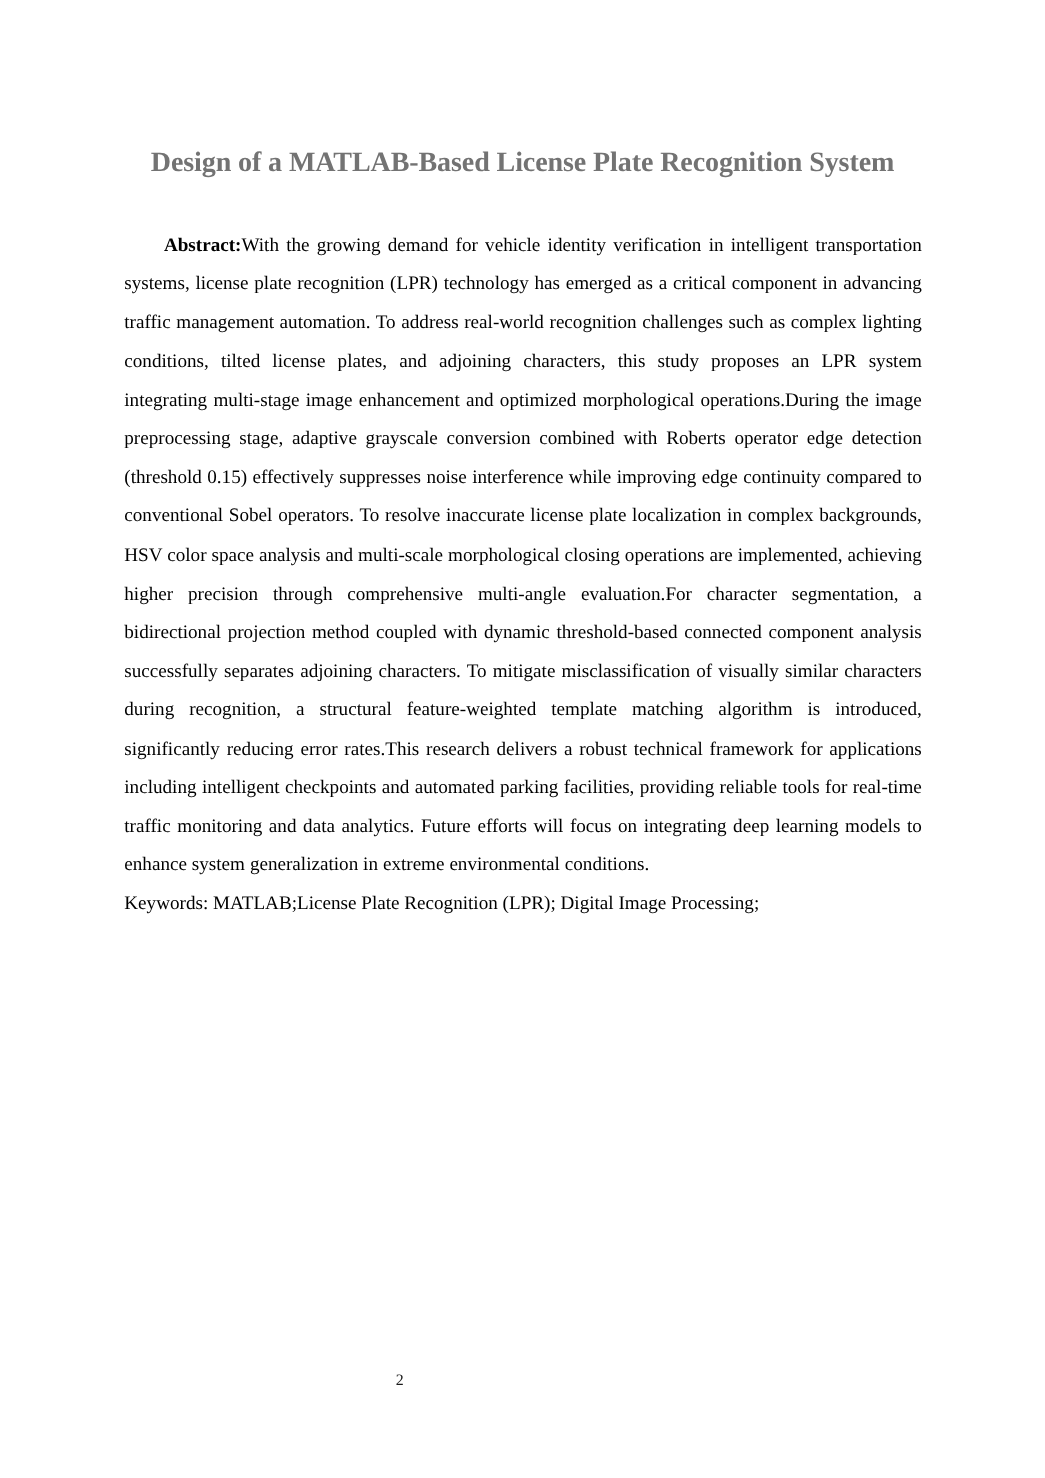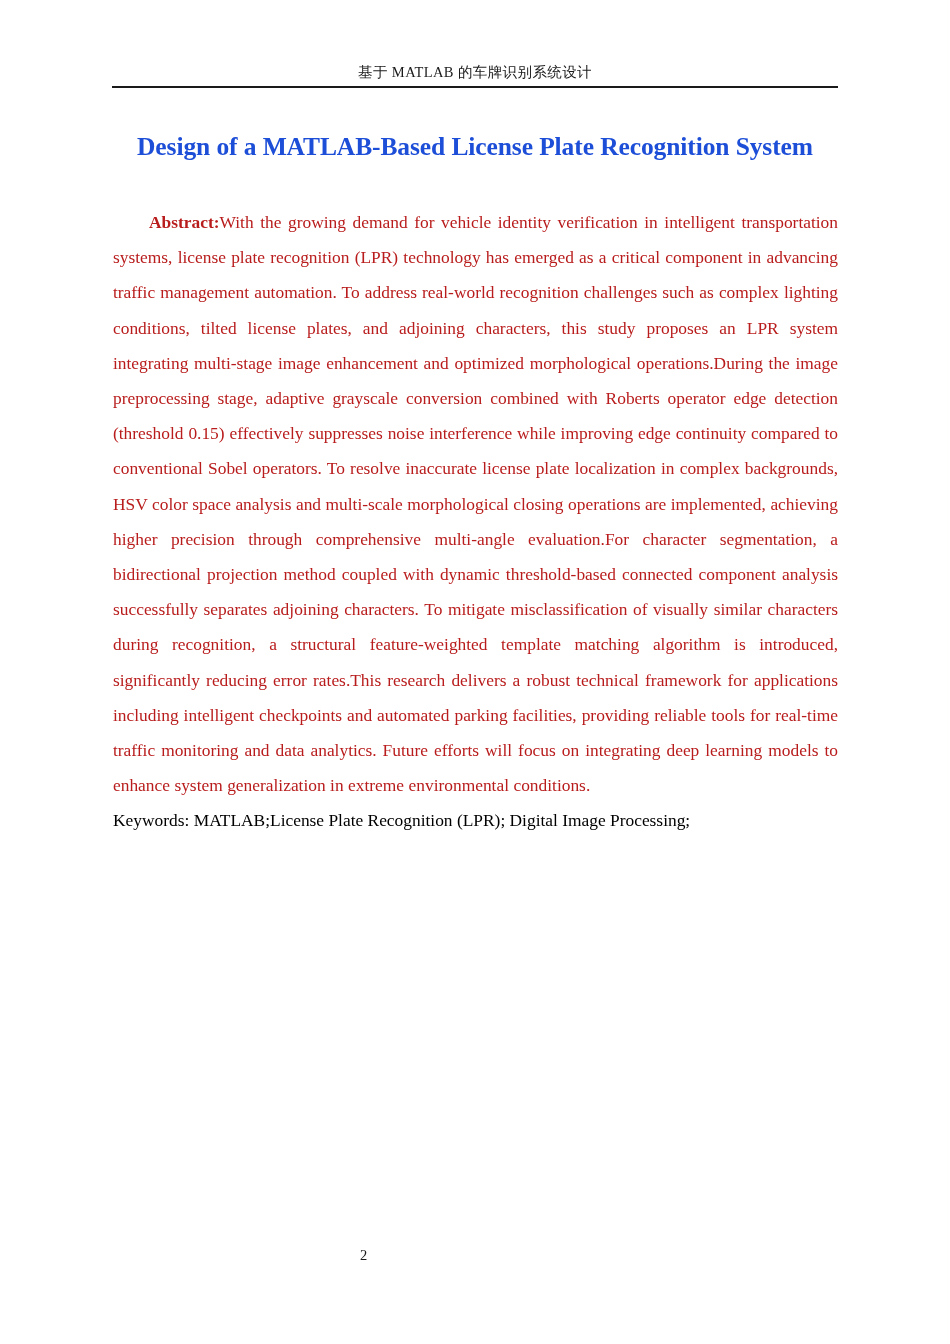--- a/index.html
+++ b/index.html
@@ -51,40 +51,40 @@
   .doc-title {
     position: absolute;
     left: 112px;
     top: 112px;
     width: 726px;
     text-align: center;
     font-size: 25.5px;
     font-weight: bold;
     line-height: 36px;
     letter-spacing: -0.1px;
-    color: #1d4ed8;
+    color: #737373;
   }
 
   
   .body-col {
     position: absolute;
     left: 113px;
     top: 205px;
     width: 725px;
   }
 
   .abstract-para {
     margin: 0;
     text-align: justify;
     text-align-last: left;
     text-justify: inter-word;
     font-size: 17.4px;
     line-height: 35.2px;
     text-indent: 36px;
-    color: #b91c1c;
+    color: #000000;
     word-spacing: 0.1px;
   }
   .abstract-para .lead {
     font-weight: bold;
   }
 
   .keywords-line {
     margin: 0;
     padding-top: 0px;
     font-size: 17.4px;
@@ -106,24 +106,20 @@
     font-size: 14.5px;
     line-height: 20px;
     color: #1a1a1a;
   }
 </style>
 </head>
 <body>
 
 <div class="page">
 
-  <div class="header-zone">
-    <div class="header-text">基于 MATLAB 的车牌识别系统设计</div>
-    <div class="header-rule"></div>
-  </div>
 
   <h1 class="doc-title">Design of a MATLAB-Based License Plate Recognition System</h1>
 
   <div class="body-col">
 
     <p class="abstract-para"><span class="lead">Abstract:</span><span>With the growing demand for vehicle identity verification in intelligent transportation systems, license plate recognition (LPR) technology has emerged as a critical component in advancing traffic management automation. To address real-world recognition challenges such as complex lighting conditions, tilted license plates, and adjoining characters, this study proposes an LPR system integrating multi-stage image enhancement and optimized morphological operations.During the image preprocessing stage, adaptive grayscale conversion combined with Roberts operator edge detection (threshold 0.15) effectively suppresses noise interference while improving edge continuity compared to conventional Sobel operators. To resolve inaccurate license plate localization in complex backgrounds, HSV color space analysis and multi-scale morphological closing operations are implemented, achieving higher precision through comprehensive multi-angle evaluation.For character segmentation, a bidirectional projection method coupled with dynamic threshold-based connected component analysis successfully separates adjoining characters. To mitigate misclassification of visually similar characters during recognition, a structural feature-weighted template matching algorithm is introduced, significantly reducing error rates.This research delivers a robust technical framework for applications including intelligent checkpoints and automated parking facilities, providing reliable tools for real-time traffic monitoring and data analytics. Future efforts will focus on integrating deep learning models to enhance system generalization in extreme environmental conditions.</span></p>
 
     <p class="keywords-line"><span class="kw-label">Keywords:</span><span> MATLAB;License Plate Recognition (LPR); Digital Image Processing;</span></p>
 
   </div>

